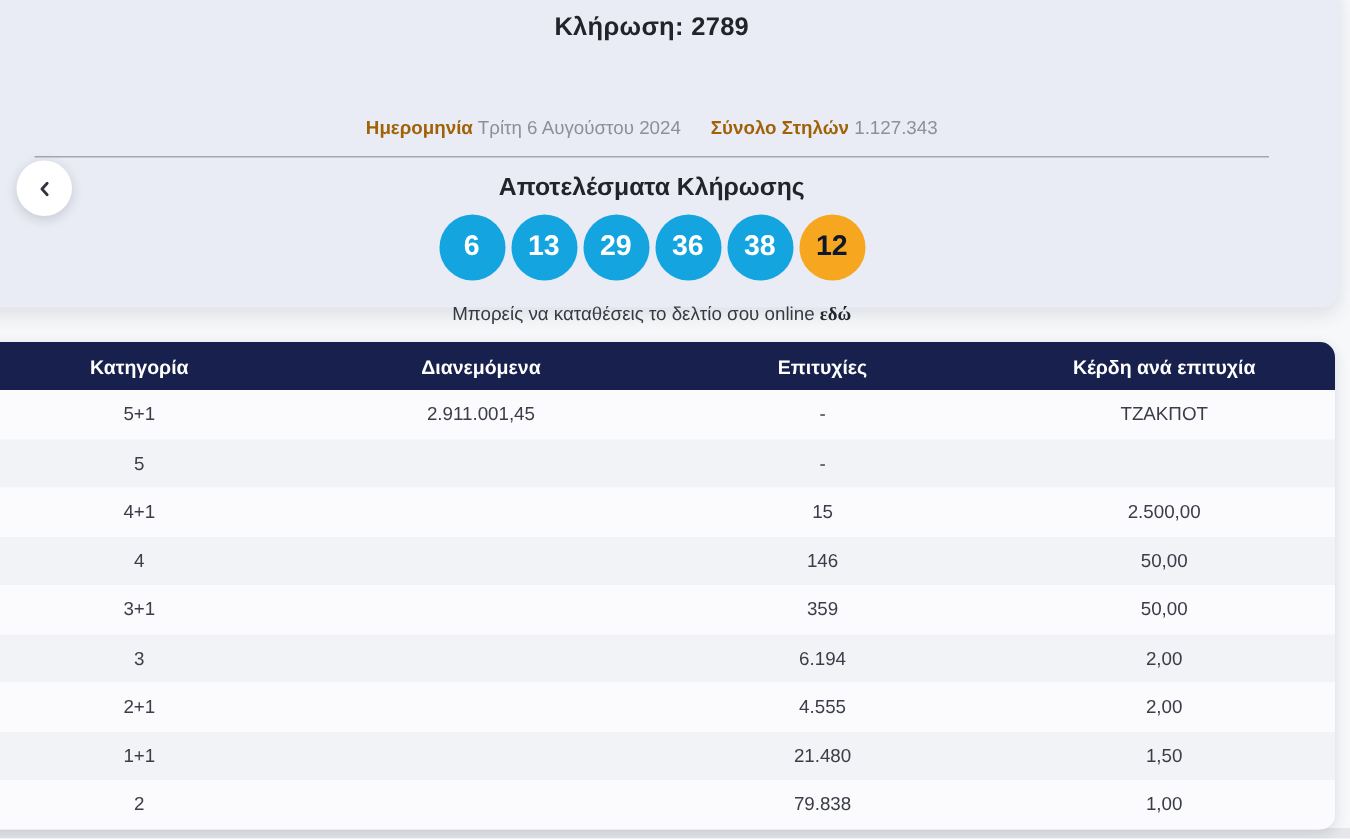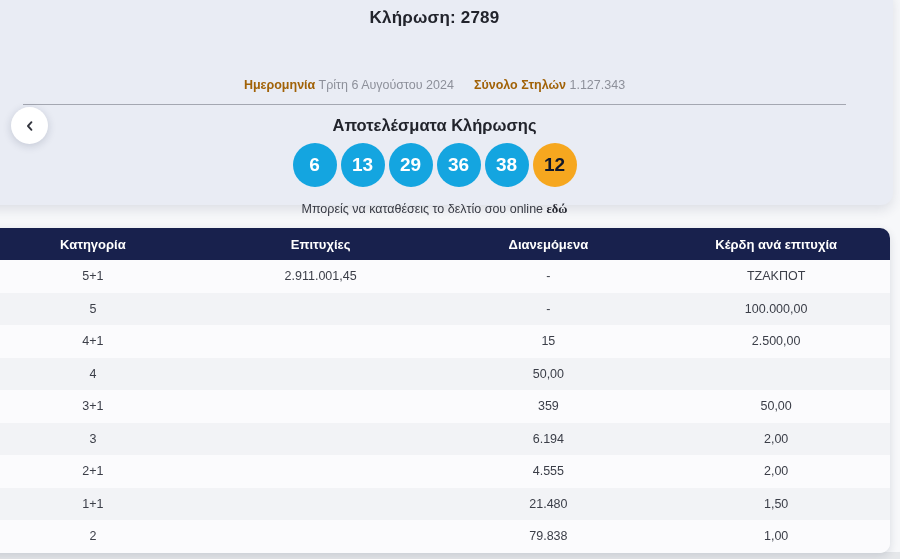--- a/index.html
+++ b/index.html
@@ -178,46 +178,46 @@
   <span>
     <svg width="14" height="14" viewBox="0 0 24 24" fill="none" stroke="#33353e" stroke-width="3.2" stroke-linecap="round" stroke-linejoin="round">
       <polyline points="14.5,5.5 8.5,12 14.5,18.5"></polyline>
     </svg>
   </span>
 </button>
 
 <section class="table-wrap">
   <div class="thead">
     <div class="th">Κατηγορία</div>
+    <div class="th">Διανεμόμενα</div>
     <div class="th">Επιτυχίες</div>
-    <div class="th">Διανεμόμενα</div>
     <div class="th">Κέρδη ανά επιτυχία</div>
   </div>
   <div class="tbody">
     <div class="tr">
       <div class="td">5+1</div>
       <div class="td">2.911.001,45</div>
       <div class="td">-</div>
       <div class="td">ΤΖΑΚΠΟΤ</div>
     </div>
     <div class="tr">
       <div class="td">5</div>
       <div class="td"></div>
       <div class="td">-</div>
-      <div class="td">100.000,00</div>
     </div>
     <div class="tr">
       <div class="td">4+1</div>
       <div class="td"></div>
       <div class="td">15</div>
       <div class="td">2.500,00</div>
     </div>
     <div class="tr">
       <div class="td">4</div>
       <div class="td"></div>
+      <div class="td">146</div>
       <div class="td">50,00</div>
     </div>
     <div class="tr">
       <div class="td">3+1</div>
       <div class="td"></div>
       <div class="td">359</div>
       <div class="td">50,00</div>
     </div>
     <div class="tr">
       <div class="td">3</div>

